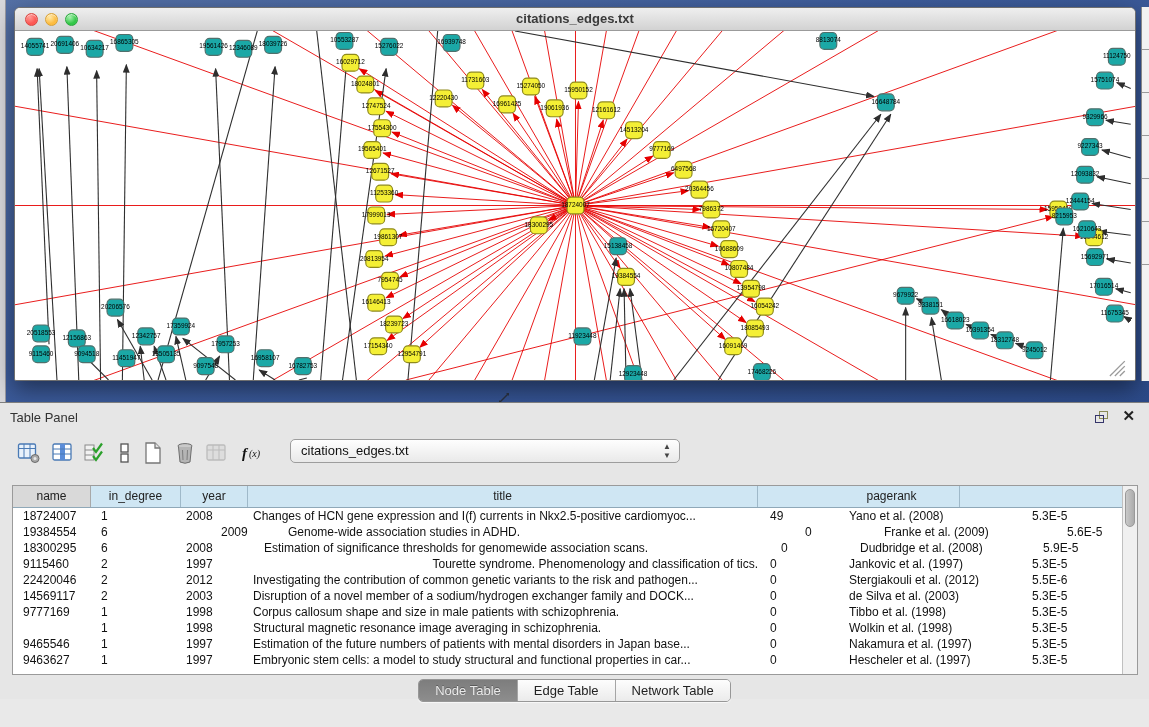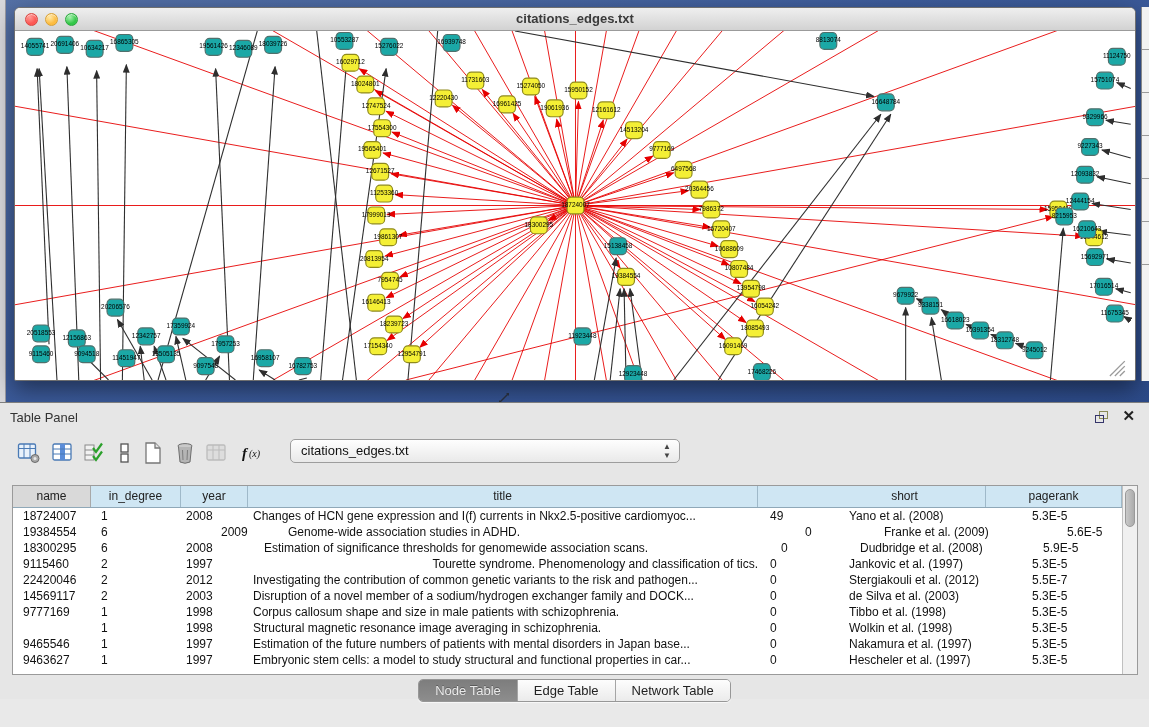--- a/index.html
+++ b/index.html
@@ -652,21 +652,20 @@
             </svg></span></button>
       </div>
 
     <div class="tp-table">
       <div class="thead" id="thead">
           <div class="th gray" style="width: 78px;"><span>name</span></div>
           <div class="th" style="width: 90px;"><span>in_degree</span></div>
           <div class="th" style="width: 67px;"><span>year</span></div>
           <div class="th" style="width: 510px;"><span>title</span></div>
           <div class="th" style="width: 66px; margin-top: 28px;"><span class="sort">△</span><span>out_de...</span></div>
-          <div class="th" style="width: 162px;"><span>short</span></div>
           <div class="th" style="width: 136px;"><span>pagerank</span></div>
         </div>
       <div class="tbody" id="tbody">
           <div class="tr">
             <div class="td" style="width: 78px; padding-left: 10px;">18724007</div>
             <div class="td" style="width: 90px; padding-left: 10px;">1</div>
             <div class="td" style="width: 67px; padding-left: 5px;">2008</div>
             <div class="td" style="width: 510px; padding-left: 5px;">Changes of HCN gene expression and I(f) currents in Nkx2.5-positive cardiomyoc...</div>
             <div class="td" style="width: 66px; padding-left: 12px;">49</div>
             <div class="td" style="width: 162px; padding-left: 25px;">Yano et al. (2008)</div>
@@ -699,21 +698,21 @@
             <div class="td" style="width: 162px; padding-left: 25px;">Jankovic et al. (1997)</div>
             <div class="td" style="width: 136px; padding-left: 46px;">5.3E-5</div>
           </div>
           <div class="tr">
             <div class="td" style="width: 78px; padding-left: 10px;">22420046</div>
             <div class="td" style="width: 90px; padding-left: 10px;">2</div>
             <div class="td" style="width: 67px; padding-left: 5px;">2012</div>
             <div class="td" style="width: 510px; padding-left: 5px;">Investigating the contribution of common genetic variants to the risk and pathogen...</div>
             <div class="td" style="width: 66px; padding-left: 12px;">0</div>
             <div class="td" style="width: 162px; padding-left: 25px;">Stergiakouli et al. (2012)</div>
-            <div class="td" style="width: 136px; padding-left: 46px;">5.5E-7</div>
+            <div class="td" style="width: 136px; padding-left: 46px;">5.5E-6</div>
           </div>
           <div class="tr">
             <div class="td" style="width: 78px; padding-left: 10px;">14569117</div>
             <div class="td" style="width: 90px; padding-left: 10px;">2</div>
             <div class="td" style="width: 67px; padding-left: 5px;">2003</div>
             <div class="td" style="width: 510px; padding-left: 5px;">Disruption of a novel member of a sodium/hydrogen exchanger family and DOCK...</div>
             <div class="td" style="width: 66px; padding-left: 12px;">0</div>
             <div class="td" style="width: 162px; padding-left: 25px;">de Silva et al. (2003)</div>
             <div class="td" style="width: 136px; padding-left: 46px;">5.3E-5</div>
           </div>

